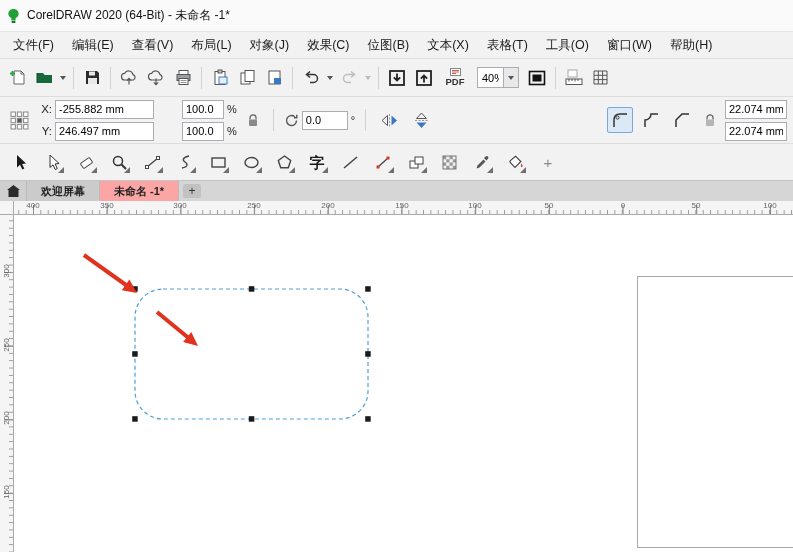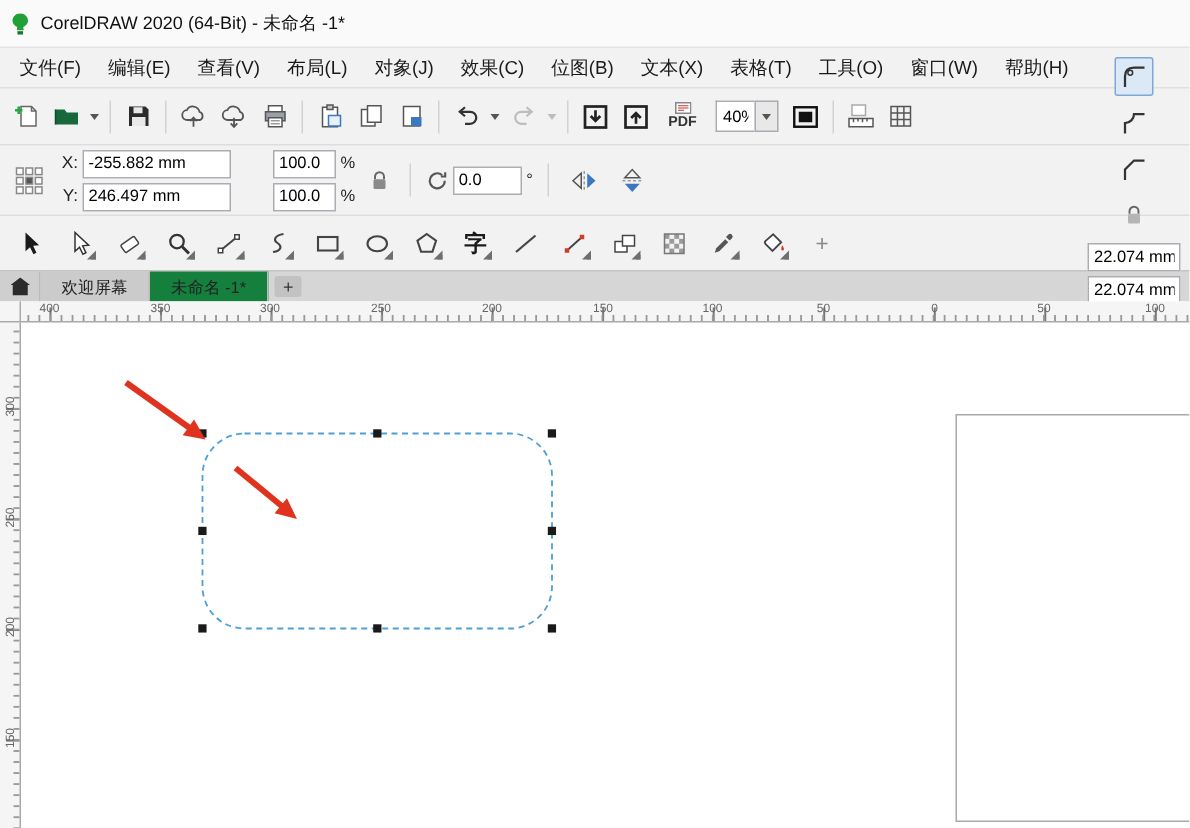--- a/index.html
+++ b/index.html
@@ -28,32 +28,32 @@
   
   .propbar{height:47px;background:#f2f2f2;border-top:1px solid #ddd;padding:0 6px;gap:6px;}
   .stack{display:flex;flex-direction:column;gap:3px;}
   .mini-row{display:flex;align-items:center;gap:3px;}
   .flabel{font-size:11.5px;color:#222;width:14px;text-align:right;}
   input.field{height:19px;box-sizing:border-box;border:1px solid #abadb3;background:#fff;padding:0 3px;font-size:11px;font-family:inherit;}
   .f-xy{width:99px;} .f-wh{width:84px;} .f-scale{width:42px;margin-left:22px;} .f-rot{width:46px;} .f-rad{width:62px;}
   .unit{font-size:11px;color:#222;}
   .pbtn{width:24px;height:24px;display:flex;align-items:center;justify-content:center;border:1px solid transparent;border-radius:2px;flex:none;}
   .pbtn.active{background:#dbe8f5;border-color:#7da7d9;}
-  .tail{margin-left:auto;display:flex;align-items:center;gap:5px;flex-direction:column;}
+  .tail{margin-left:auto;display:flex;align-items:center;gap:5px;}
   
   .toolbox{height:37px;background:#f2f2f2;border-top:1px solid #ddd;padding:0 8px;gap:9px;}
   .tool{width:24px;height:24px;display:flex;align-items:center;justify-content:center;position:relative;border-radius:2px;flex:none;}
   .tool.fly::after{content:"";position:absolute;right:1px;bottom:1px;width:0;height:0;border-left:3px solid transparent;border-top:3px solid transparent;border-right:3px solid #444;border-bottom:3px solid #444;opacity:.75;}
   .text-glyph{font-size:15px;font-weight:bold;color:#1a1a1a;line-height:1;}
   .plus-glyph{font-size:15px;color:#8a8a8a;line-height:1;}
   
   .tabbar{height:21px;background:#d6d6d6;border-top:1px solid #c4c4c4;align-items:stretch;}
   .home-tab{width:26px;display:flex;align-items:center;justify-content:center;background:#cfcfcf;border-right:1px solid #bbb;}
-  .tab{display:flex;align-items:center;padding:0 14px;font-size:11px;color:#222;border-right:1px solid #bbb;background:#cbcbcb;}
-  .tab.active{background:#15803d;}
+  .tab{display:flex;align-items:center;padding:0 14px;font-size:11px;color:#222;border-right:1px solid #bbb;background:#cbcbcb;font-weight:bold;}
+  .tab.active{background:#fca5a5;}
   .newtab-btn{width:18px;margin:3px 0 3px 4px;display:flex;align-items:center;justify-content:center;background:#c2c2c2;border-radius:2px;font-size:12px;color:#333;}
   
   .workspace{position:relative;height:424px;background:#fff;}
   .ruler-corner{position:absolute;left:0;top:0;width:14px;height:14px;background:#f5f5f5;border-right:1px solid #aaa;border-bottom:1px solid #aaa;box-sizing:border-box;z-index:3;}
   .h-ruler{position:absolute;left:14px;right:0;top:0;height:14px;background:#f5f5f5;border-bottom:1px solid #aaa;box-sizing:border-box;z-index:2;
     background-image:linear-gradient(to right,#999 1px,transparent 1px),linear-gradient(to right,#777 1px,transparent 1px);
     background-size:7.37px 4px,73.7px 9px;background-repeat:repeat-x,repeat-x;
     background-position:left 4.3px bottom 0,left 19px bottom 0;}
   .v-ruler{position:absolute;left:0;top:14px;bottom:0;width:14px;background:#f5f5f5;border-right:1px solid #aaa;box-sizing:border-box;z-index:2;
     background-image:linear-gradient(to bottom,#999 1px,transparent 1px),linear-gradient(to bottom,#777 1px,transparent 1px);

